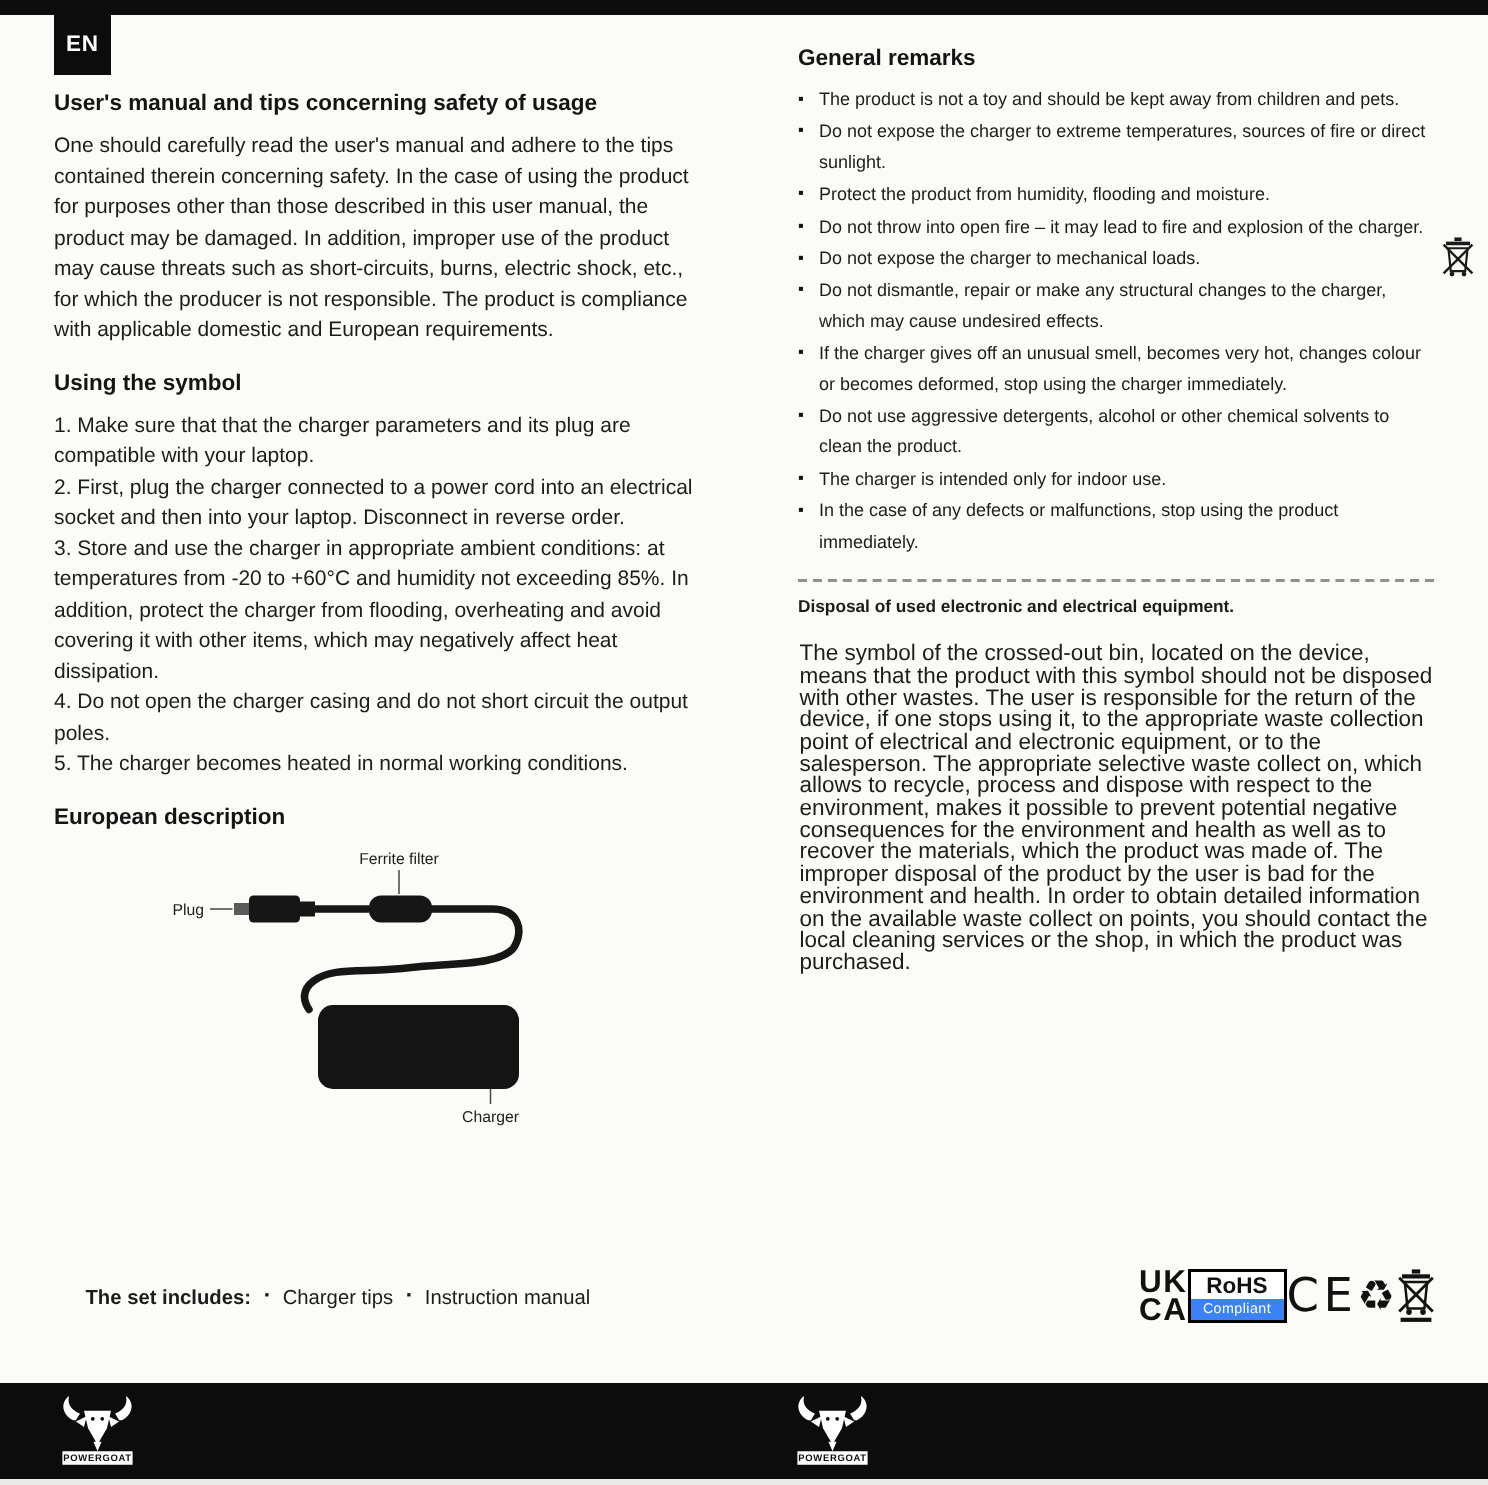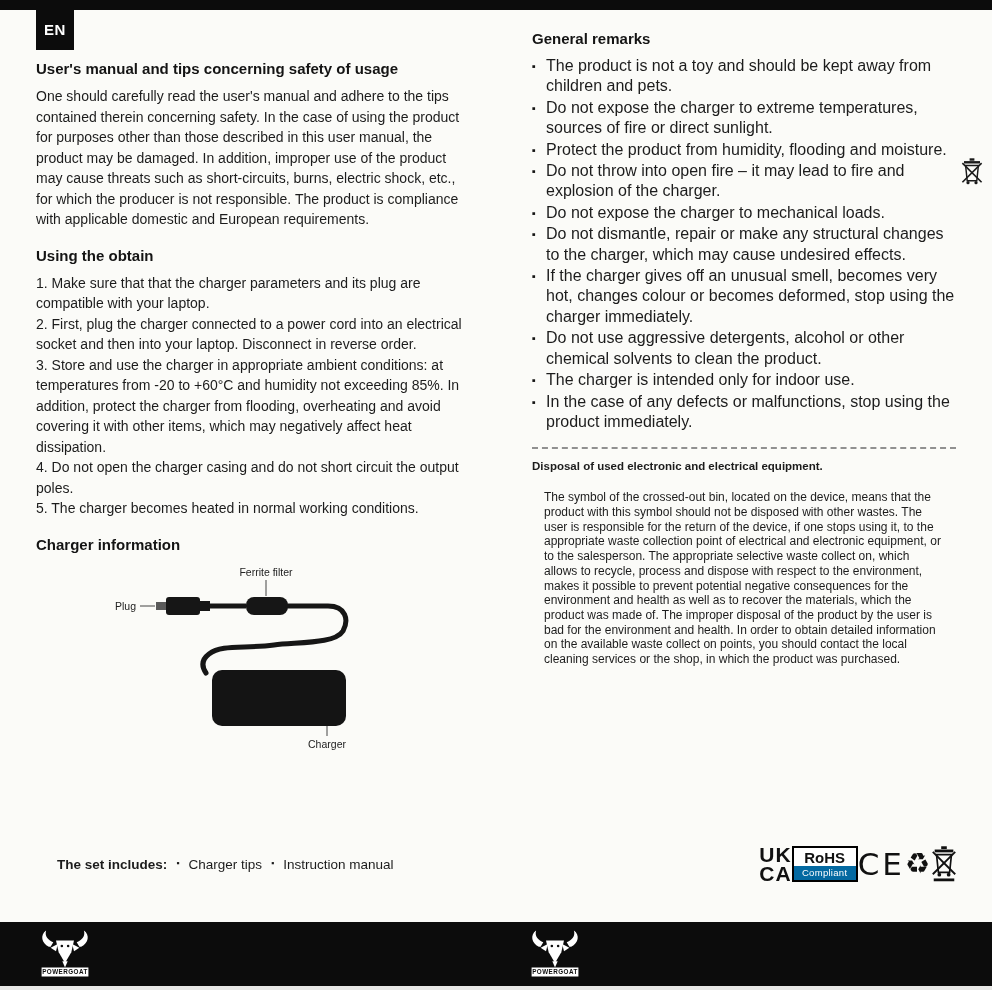--- a/index.html
+++ b/index.html
@@ -17,49 +17,49 @@
   .left-col  { position:absolute; left:36px;  top:60px; width:432px; }
   .right-col { position:absolute; left:532px; top:30px; width:424px; }
 
   .sec-h { font-size:15px; font-weight:700; margin:0 0 9px 0; color:#141414; }
   .sec-h.mt { margin-top:17px; }
   .body-p { font-size:14px; line-height:20.5px; margin:0 0 2px 0; }
   .step-p { font-size:14px; line-height:20.5px; margin:0; }
 
   ul.remarks { list-style:none; margin:4px 0 0 0; padding:0; }
   ul.remarks li {
-    position:relative; padding-left:14px; font-size:16px; line-height:20.4px; margin:0 0 1px 0;
+    position:relative; padding-left:14px; font-size:12px; line-height:20.4px; margin:0 0 1px 0;
   }
   ul.remarks li::before {
     content:"▪"; position:absolute; left:0; top:0; font-size:11px; line-height:20.4px; color:#141414;
   }
 
   .dashed-div { border:0; border-top:2px dashed #909090; margin:15px 0 11px 0; }
 
   .disposal-h { font-size:11.5px; font-weight:700; margin:0 0 18px 0; }
-  .disposal-p { font-size:12px; line-height:14.7px; margin:12px; }
+  .disposal-p { font-size:15px; line-height:14.7px; margin:1px; }
 
   .diagram { display:block; margin-top:6px; }
   .diagram text { font-size:10.5px; fill:#222; font-family:"Liberation Sans", sans-serif; }
 
   .set-includes {
     position:absolute; left:36px; top:857px; font-size:13.5px; display:flex; align-items:center; gap:9px;
     white-space:nowrap;
     margin-left:21px;
   }
   .set-includes .lbl { font-weight:700; }
   .sq-bullet { font-size:9px; position:relative; top:-2px; }
 
   .marks-row {
     position:absolute; top:845px; right:34px; display:flex; align-items:center; 
   }
   .ukca { font-weight:700; font-size:21px; line-height:19px; letter-spacing:1px; color:#111; }
   .rohs { border:2px solid #000000; width:62px; text-align:center; background:#fff; }
   .rohs-top { font-weight:700; font-size:15px; padding:1px 2px 0 2px; color:#111; }
-  .rohs-bottom { background:#0369a1; color:#fff; font-size:9.5px; padding:1px 2px 2px 2px; letter-spacing:.3px; }
+  .rohs-bottom { background:#3b82f6; color:#fff; font-size:9.5px; padding:1px 2px 2px 2px; letter-spacing:.3px; }
   .ce-mark { font-size:31px; font-weight:500; letter-spacing:3px; color:#111; font-family:"DejaVu Sans", sans-serif;text-align:center; }
   .recycle { font-size:28px; color:#111; line-height:1; font-family:"DejaVu Sans", sans-serif; }
 
   .margin-bin { position:absolute; right:8px; top:158px; }
 
   .footer-bar {
     position:absolute; left:0; top:922px; width:992px; height:64px; background:#0c0c0c;
   }
   .footer-edge { position:absolute; left:0; top:986px; width:992px; height:4px; background:#e9e9e7; }
   .goat { position:absolute; top:5px; }
@@ -84,28 +84,28 @@
     <line x1="3" y1="6" x2="27" y2="30" stroke="#1a1a1a" stroke-width="2"></line>
     <line x1="27" y1="6" x2="3" y2="30" stroke="#1a1a1a" stroke-width="2"></line>
     <circle cx="10" cy="30.5" r="2" fill="#1a1a1a"></circle>
     <circle cx="20" cy="30.5" r="2" fill="#1a1a1a"></circle>
   </svg>
 
   <div class="left-col">
     <h3 class="sec-h">User's manual and tips concerning safety of usage</h3>
     <p class="body-p">One should carefully read the user's manual and adhere to the tips contained therein concerning safety. In the case of using the product for purposes other than those described in this user manual, the product may be damaged. In addition, improper use of the product may cause threats such as short-circuits, burns, electric shock, etc., for which the producer is not responsible. The product is compliance with applicable domestic and European requirements.</p>
 
-    <h3 class="sec-h mt">Using the obtain</h3>
+    <h3 class="sec-h mt">Using the symbol</h3>
     <p class="step-p">1. Make sure that that the charger parameters and its plug are compatible with your laptop.</p>
     <p class="step-p">2. First, plug the charger connected to a power cord into an electrical socket and then into your laptop. Disconnect in reverse order.</p>
     <p class="step-p">3. Store and use the charger in appropriate ambient conditions: at temperatures from -20 to +60°C and humidity not exceeding 85%. In addition, protect the charger from flooding, overheating and avoid covering it with other items, which may negatively affect heat dissipation.</p>
     <p class="step-p">4. Do not open the charger casing and do not short circuit the output poles.</p>
     <p class="step-p">5. The charger becomes heated in normal working conditions.</p>
 
-    <h3 class="sec-h mt">Charger information</h3>
+    <h3 class="sec-h mt">European description</h3>
 
     <svg class="diagram" width="432" height="192" viewBox="0 0 432 192">
       <g>
         <text x="230" y="14" text-anchor="middle">Ferrite filter</text>
         <line x1="230" y1="18" x2="230" y2="34" stroke="#444" stroke-width="1"></line>
       </g>
       <g>
         <text x="100" y="48" text-anchor="end">Plug</text>
         <line x1="104" y1="44" x2="119" y2="44" stroke="#444" stroke-width="1"></line>
       </g>

